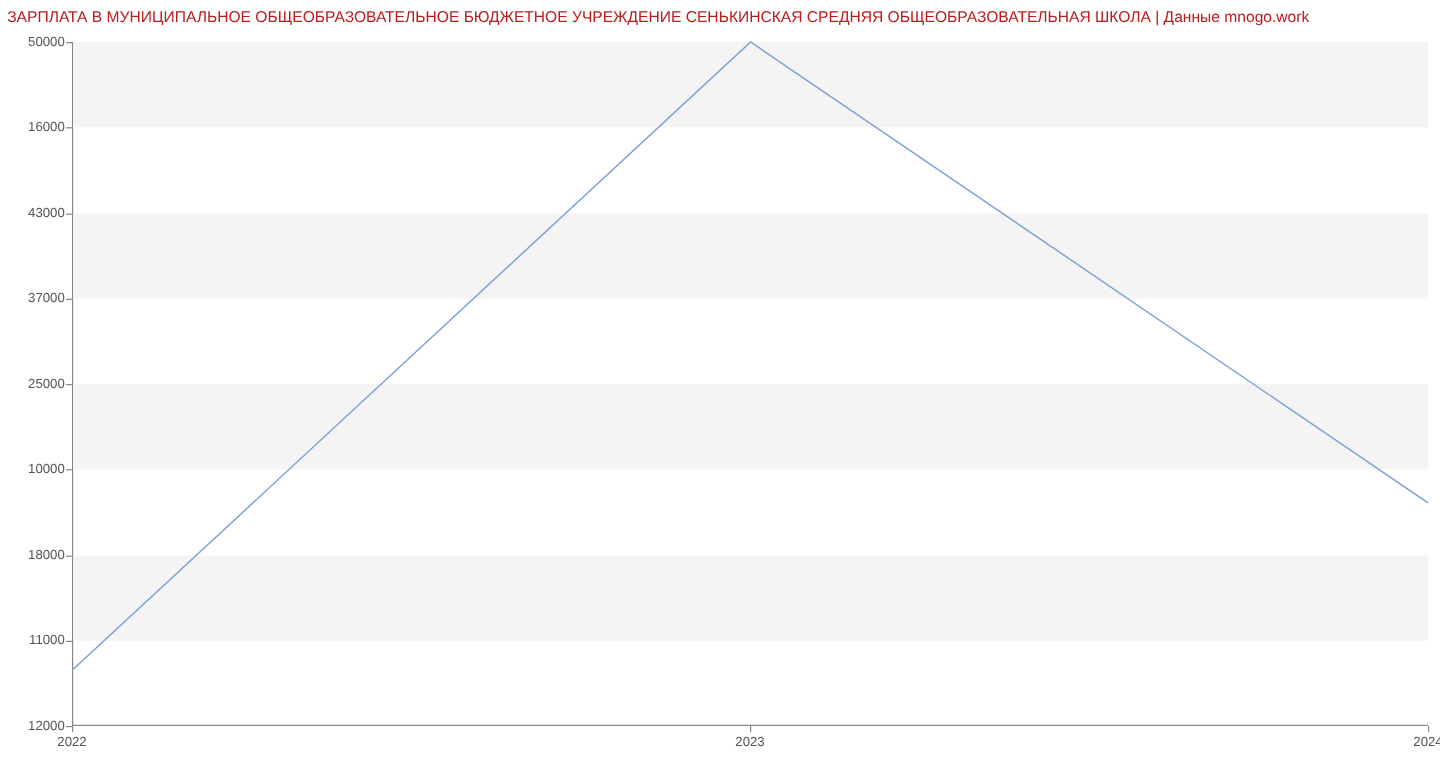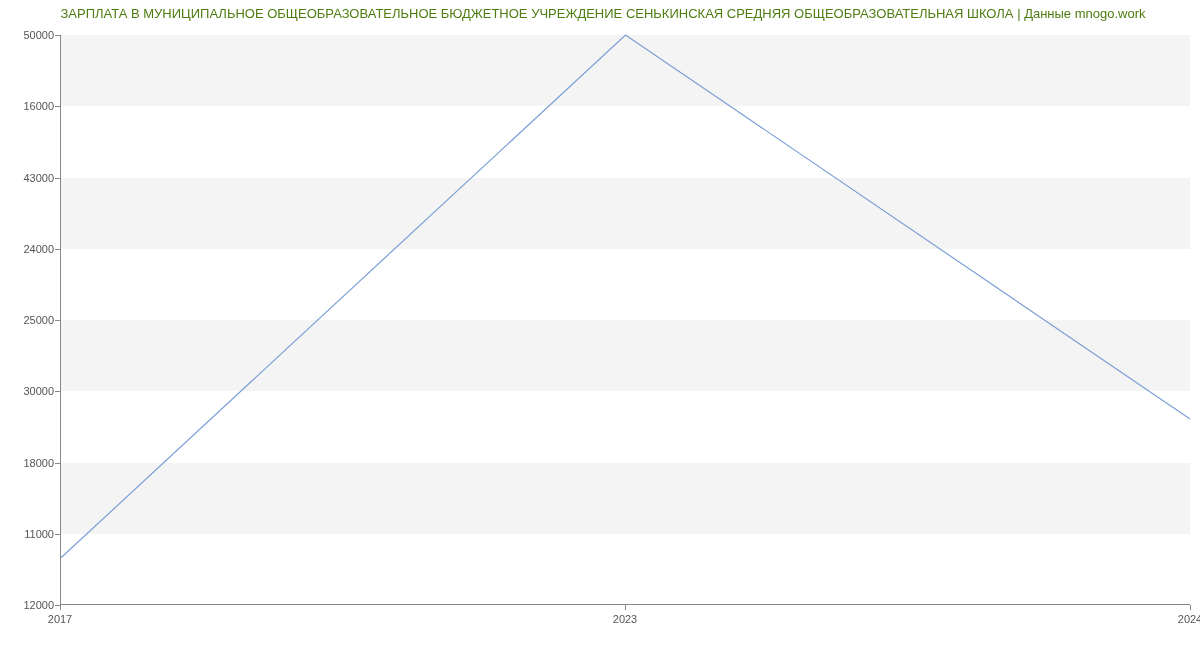--- a/index.html
+++ b/index.html
@@ -5,24 +5,23 @@
   * { box-sizing: border-box; margin: 0; padding: 0; }
   body {
     font-family: Arial, Helvetica, sans-serif;
     background: #fff;
     width: 1200px;
     height: 650px;
     overflow: hidden;
   }
   .title {
     font-size: 13px;
-    color: #4d7c0f;
+    color: #b91c1c;
     padding: 6px 0 4px 6px;
     white-space: nowrap;
-    text-align: center;
   }
   .chart-container {
     position: relative;
     width: 1200px;
     height: 620px;
   }
   .plot-area {
     position: absolute;
     left: 60px;
     top: 10px;
@@ -95,31 +94,31 @@
     <svg class="line-svg" viewBox="0 0 1130 570" preserveAspectRatio="none">
       <path class="series-line" d="M0,523.6875 L565,0 L1130,384.75 "></path>
     </svg>
   </div>
 <div class="y-tick-label" style="top: 580px;">12000</div>
     <div class="y-tick" style="top: 580px;"></div>
     <div class="y-tick-label" style="top: 508.75px;">11000</div>
     <div class="y-tick" style="top: 508.75px;"></div>
     <div class="y-tick-label" style="top: 437.5px;">18000</div>
     <div class="y-tick" style="top: 437.5px;"></div>
-    <div class="y-tick-label" style="top: 366.25px;">30000</div>
+    <div class="y-tick-label" style="top: 366.25px;">10000</div>
     <div class="y-tick" style="top: 366.25px;"></div>
     <div class="y-tick-label" style="top: 295px;">25000</div>
     <div class="y-tick" style="top: 295px;"></div>
-    <div class="y-tick-label" style="top: 223.75px;">24000</div>
+    <div class="y-tick-label" style="top: 223.75px;">37000</div>
     <div class="y-tick" style="top: 223.75px;"></div>
     <div class="y-tick-label" style="top: 152.5px;">43000</div>
     <div class="y-tick" style="top: 152.5px;"></div>
     <div class="y-tick-label" style="top: 81.25px;">16000</div>
     <div class="y-tick" style="top: 81.25px;"></div>
     <div class="y-tick-label" style="top: 10px;">50000</div>
     <div class="y-tick" style="top: 10px;"></div>
-    <div class="x-tick-label" style="left: 60px;">2017</div>
+    <div class="x-tick-label" style="left: 60px;">2022</div>
     <div class="x-tick" style="left: 60px;"></div>
     <div class="x-tick-label" style="left: 625px;">2023</div>
     <div class="x-tick" style="left: 625px;"></div>
     <div class="x-tick-label" style="left: 1190px;">2024</div>
     <div class="x-tick" style="left: 1190px;"></div>
   </div>
 
 </body></html>

